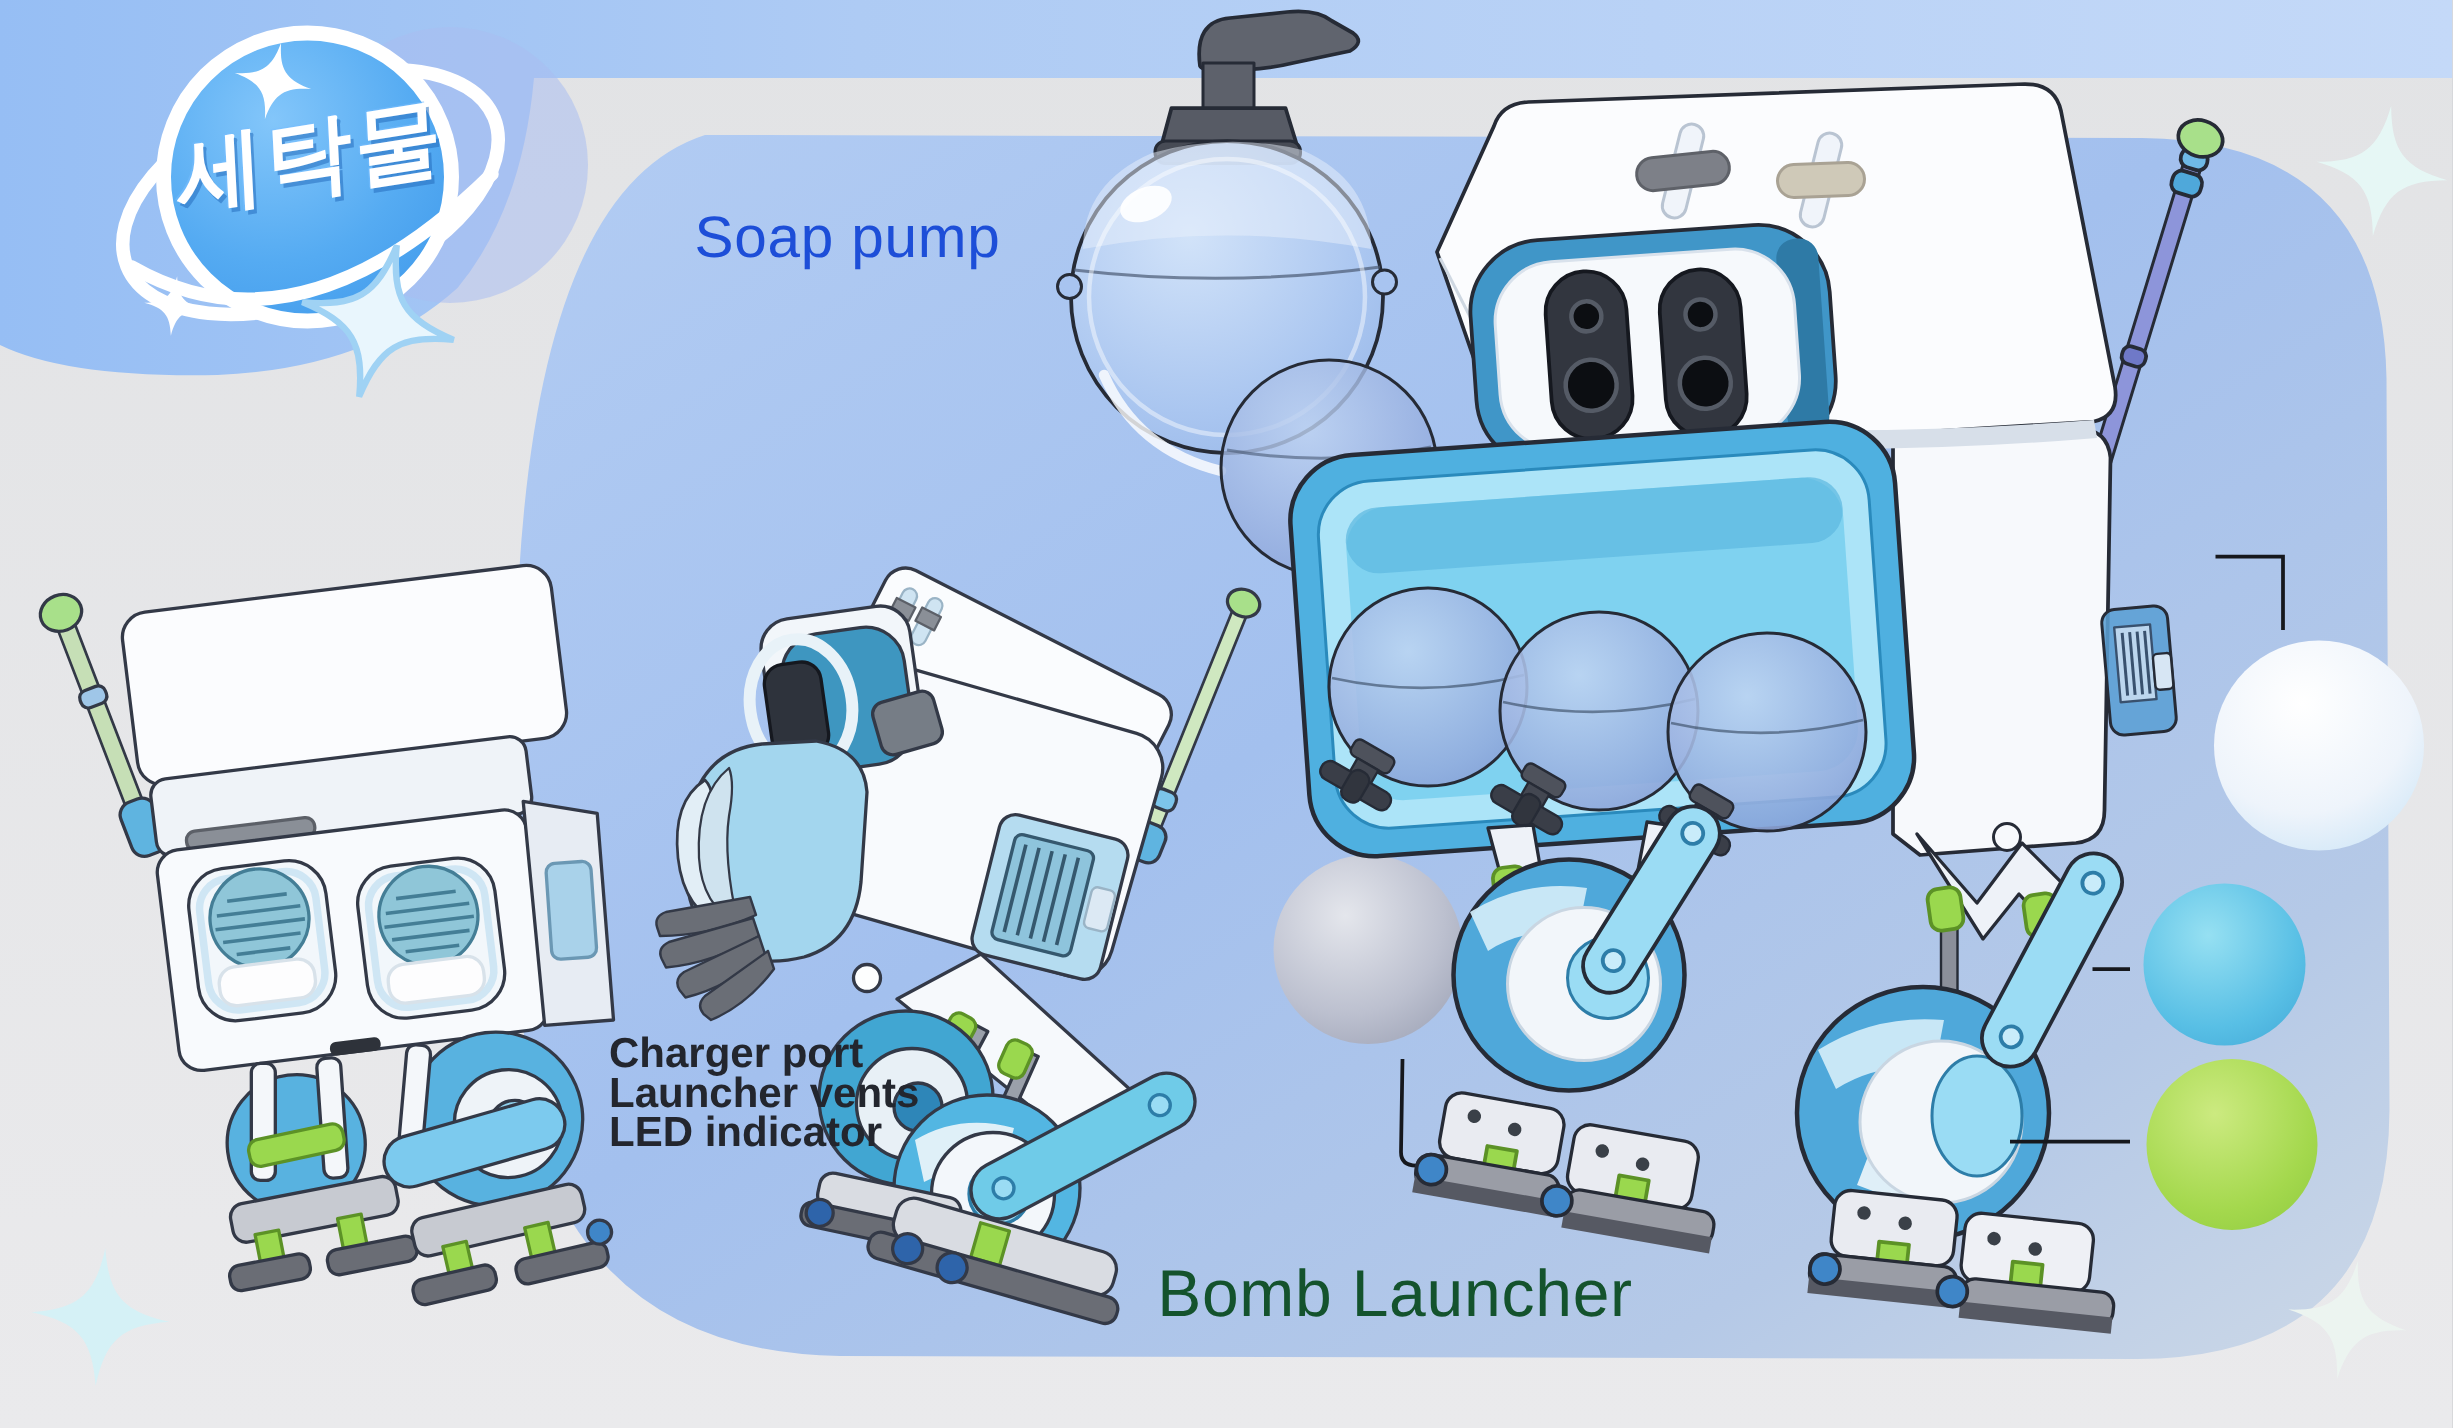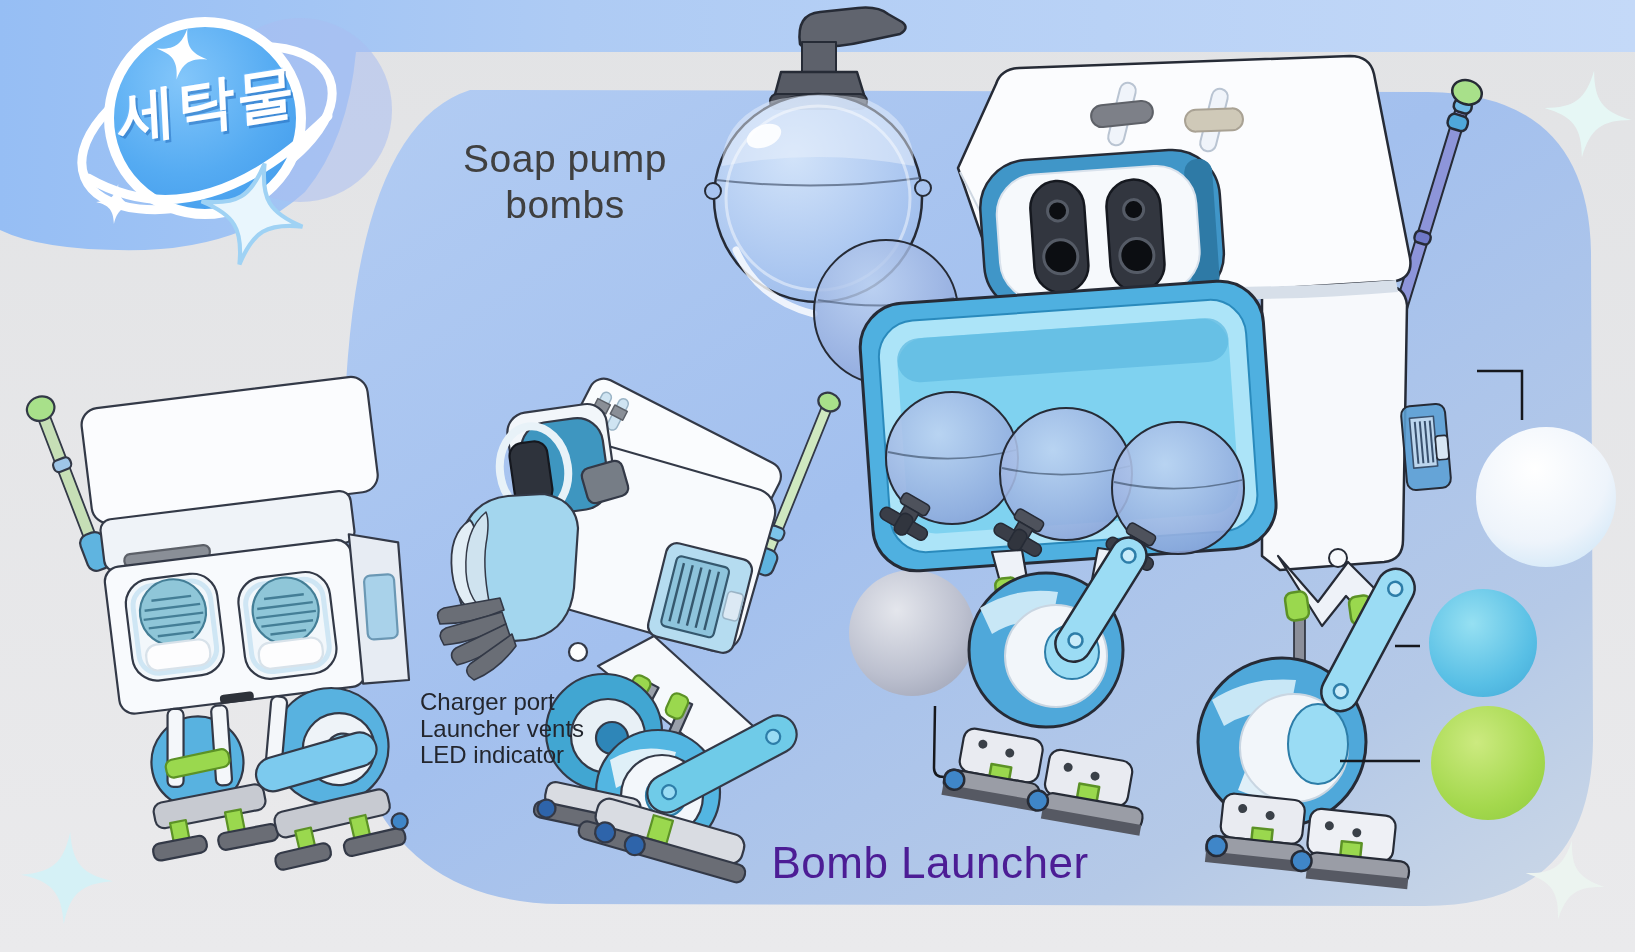--- a/index.html
+++ b/index.html
@@ -5,25 +5,25 @@
   html,body{margin:0;padding:0;background:#caccce;}
   .canvas{position:relative;width:1635px;height:952px;overflow:hidden;
           font-family:"Liberation Sans",sans-serif;background:#e4e4e6;}
   .canvas svg{position:absolute;left:0;top:0;}
   .overlay{position:absolute;color:#1d2026;}
   .logo-text{left:78px;top:66px;width:258px;text-align:center;
              font-size:58px;font-weight:700;color:#ffffff;letter-spacing:2px;
              transform:rotate(-9deg) skewX(-6deg);
              text-shadow:2px 3px 0 rgba(38,110,190,.55), -1px -1px 0 rgba(120,190,255,.5);}
   .label-soap{left:430px;top:136px;width:270px;text-align:center;
-              font-size:39px;line-height:46px;font-weight:400;color:#404040;}
-  .label-features{left:420px;top:689px;width:220px;text-align:left;
-              font-size:24px;line-height:26.5px;font-weight:400;color:#23262e;}
+              font-size:39px;line-height:46px;font-weight:400;color:#1d4ed8;}
+  .label-features{left:406px;top:689px;width:220px;text-align:left;
+              font-size:28px;line-height:26.5px;font-weight:700;color:#23262e;}
   .label-launcher{left:760px;top:838px;width:340px;text-align:center;
-              font-size:44px;font-weight:400;color:#4c1d95;}
+              font-size:44px;font-weight:400;color:#14532d;}
   .thin{letter-spacing:0.5px;}
 </style>
 </head>
 <body>
 
 <div class="canvas">
 <svg width="1635" height="952" viewBox="0 0 1635 952">
 <defs>
   <linearGradient id="bgG" x1="0" y1="0" x2="0" y2="1">
     <stop offset="0" stop-color="#e2e3e5"></stop>
@@ -475,21 +475,20 @@
 </g>
 <circle cx="1546" cy="497" r="70" fill="url(#pearlG)"></circle>
 <circle cx="1483" cy="643" r="54" fill="url(#skyG)"></circle>
 <circle cx="1488" cy="763" r="57" fill="url(#limeG)"></circle>
 </svg>
 
 <div class="overlay logo-text">세탁물</div>
 
 <div class="overlay label-soap thin">
   <div>Soap pump</div>
-  <div>bombs</div>
 </div>
 
 <div class="overlay label-features">
   <div>Charger port</div>
   <div>Launcher vents</div>
   <div>LED indicator</div>
 </div>
 
 <div class="overlay label-launcher thin">Bomb Launcher</div>
 </div>

